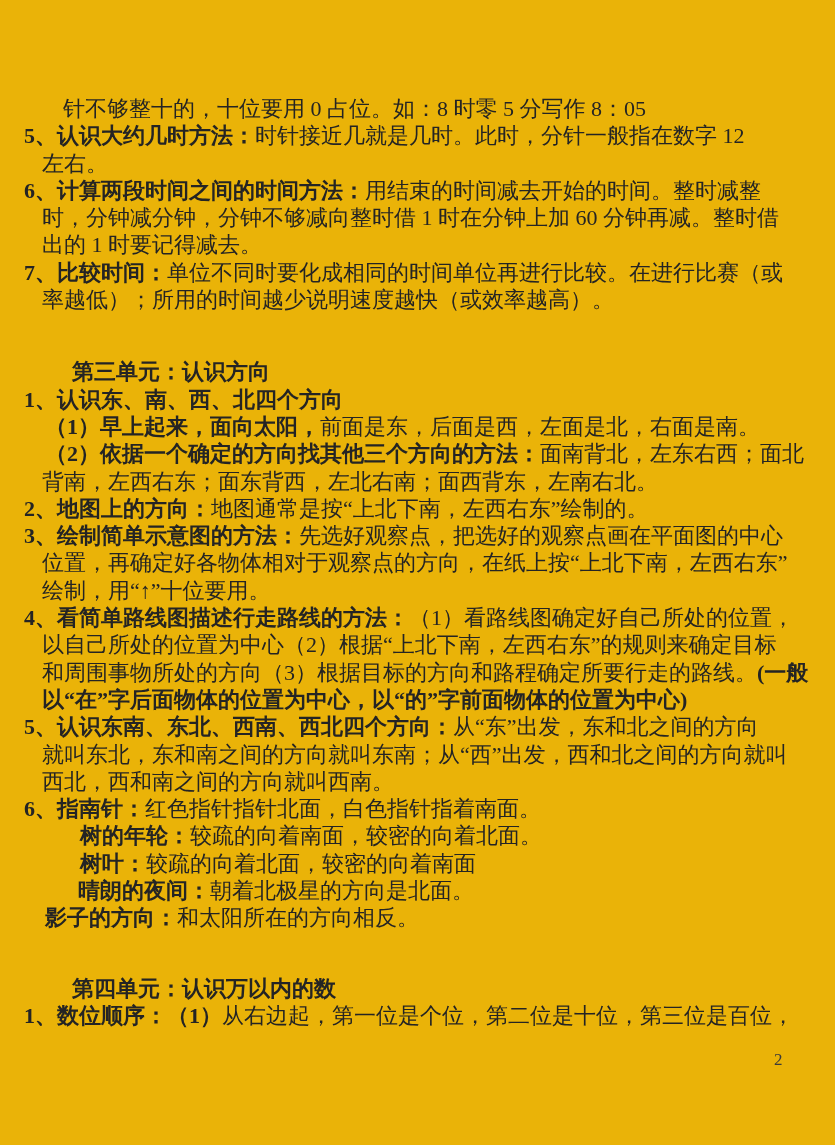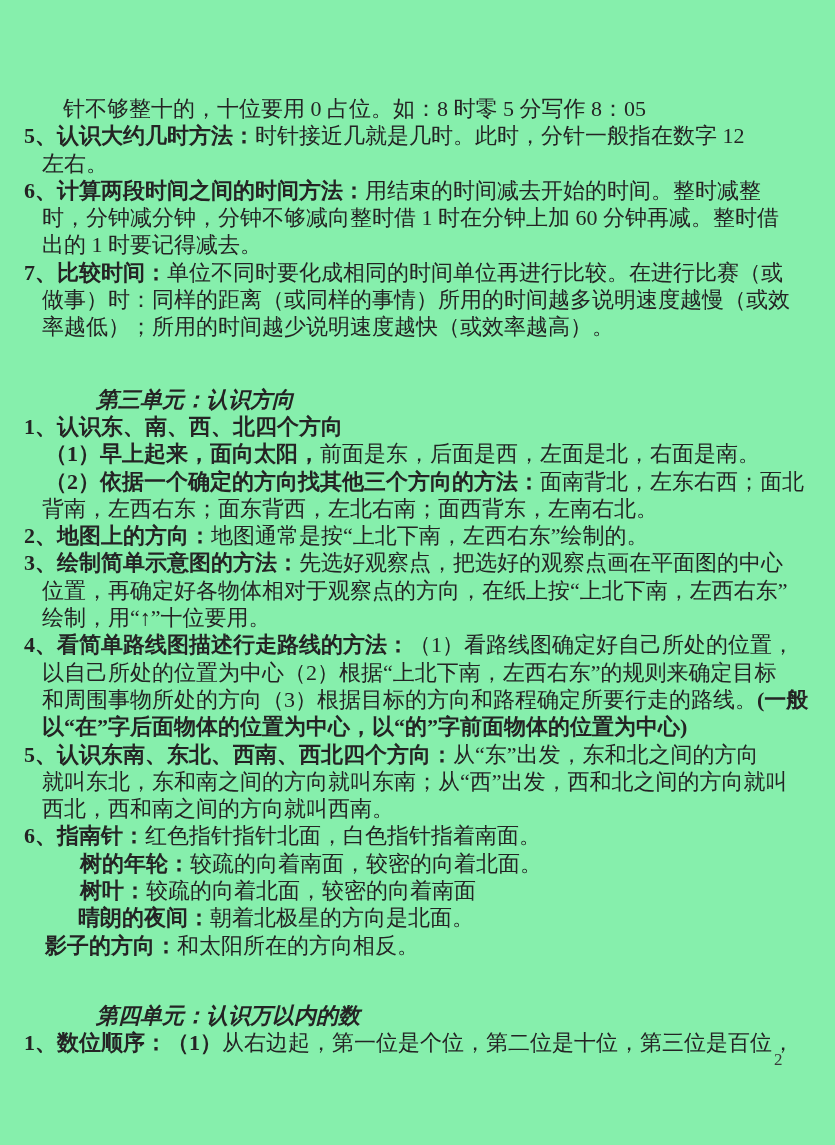--- a/index.html
+++ b/index.html
@@ -4,21 +4,21 @@
 <style>
   html,body{margin:0;padding:0;}
   body{
     background:#e8e8e8;
     font-family:"Liberation Serif","DejaVu Serif",serif;
   }
   .page{
     position:relative;
     width:835px;
     height:1145px;
-    background:#86efac;
+    background:#eab308;
     overflow:hidden;
     color:#222222;
   }
   .content{
     position:absolute;
     top:95px;
     left:0;
     right:0;
   }
   .line{
@@ -29,21 +29,21 @@
     letter-spacing:0px;
     color:#242424;
   }
   .line .b{font-weight:bold;}
   .spacer{width:100%;}
   
   .ind-first{padding-left:63px;}
   .ind-cont{padding-left:42px;}
   .ind-num{padding-left:24px;}
   .ind-paren{padding-left:45px;}
-  .ind-sect{padding-left:96px;font-style:italic;}
+  .ind-sect{padding-left:72px;}
   .ind-t80{padding-left:80px;}
   .ind-t78{padding-left:78px;}
   .ind-t90{padding-left:45px;}
   .page-number{
     position:absolute;
     top:1050px;
     left:774px;
     font-size:17px;
     line-height:20px;
     color:#3a3a3a;
@@ -54,21 +54,20 @@
 
 <div class="page">
   <div class="content">
       <div class="line ind-first"><span>针不够整十的，十位要用 0 占位。如：8 时零 5 分写作 8：05</span></div>
       <div class="line ind-num"><span class="b">5、认识大约几时方法：</span><span>时针接近几就是几时。此时，分针一般指在数字 12</span></div>
       <div class="line ind-cont"><span>左右。</span></div>
       <div class="line ind-num"><span class="b">6、计算两段时间之间的时间方法：</span><span>用结束的时间减去开始的时间。整时减整</span></div>
       <div class="line ind-cont"><span>时，分钟减分钟，分钟不够减向整时借 1 时在分钟上加 60 分钟再减。整时借</span></div>
       <div class="line ind-cont"><span>出的 1 时要记得减去。</span></div>
       <div class="line ind-num"><span class="b">7、比较时间：</span><span>单位不同时要化成相同的时间单位再进行比较。在进行比赛（或</span></div>
-      <div class="line ind-cont"><span>做事）时：同样的距离（或同样的事情）所用的时间越多说明速度越慢（或效</span></div>
       <div class="line ind-cont"><span>率越低）；所用的时间越少说明速度越快（或效率越高）。</span></div>
       <div class="spacer" style="height: 45px;"></div>
       <div class="line ind-sect"><span class="b">第三单元：认识方向</span></div>
       <div class="line ind-num"><span class="b">1、认识东、南、西、北四个方向</span></div>
       <div class="line ind-paren"><span class="b">（1）早上起来，面向太阳，</span><span>前面是东，后面是西，左面是北，右面是南。</span></div>
       <div class="line ind-paren"><span class="b">（2）依据一个确定的方向找其他三个方向的方法：</span><span>面南背北，左东右西；面北</span></div>
       <div class="line ind-cont"><span>背南，左西右东；面东背西，左北右南；面西背东，左南右北。</span></div>
       <div class="line ind-num"><span class="b">2、地图上的方向：</span><span>地图通常是按“上北下南，左西右东”绘制的。</span></div>
       <div class="line ind-num"><span class="b">3、绘制简单示意图的方法：</span><span>先选好观察点，把选好的观察点画在平面图的中心</span></div>
       <div class="line ind-cont"><span>位置，再确定好各物体相对于观察点的方向，在纸上按“上北下南，左西右东”</span></div>

